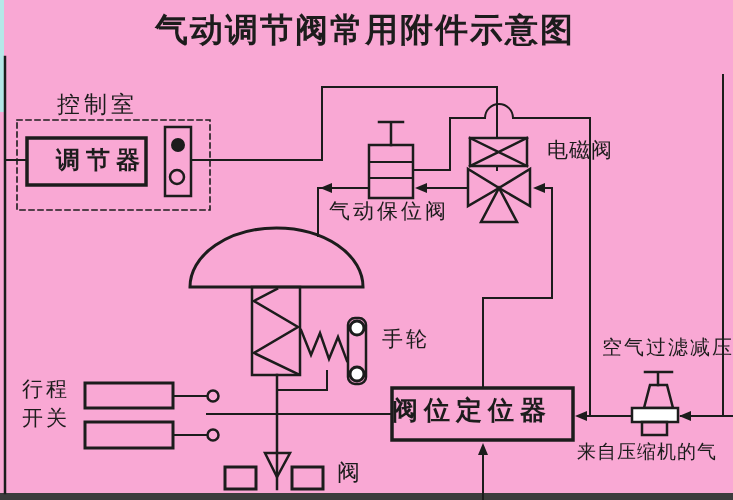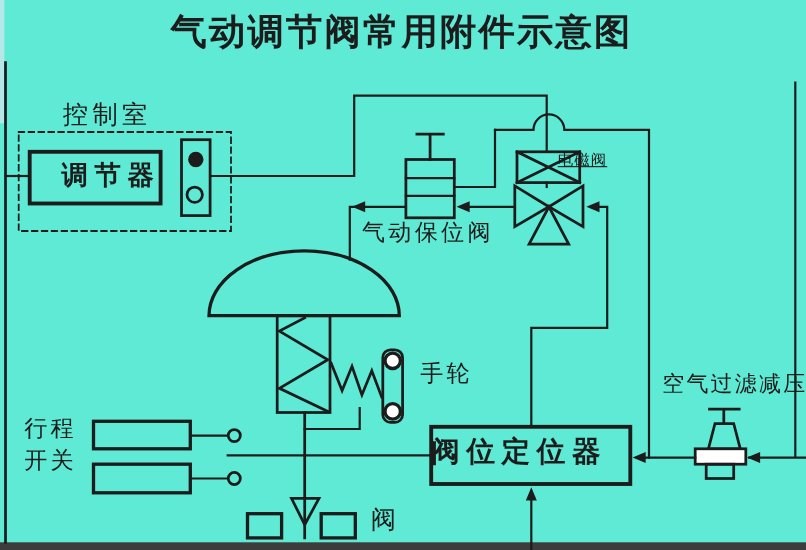--- a/index.html
+++ b/index.html
@@ -1,37 +1,37 @@
 <!DOCTYPE html>
 <html><head>
 <meta charset="utf-8">
 <style>
   html,body{margin:0;padding:0;background:#888;}
   .page{
     position:relative;
     width:733px;height:500px;
-    background:#5eead4;
+    background:#f9a8d4;
     overflow:hidden;
     font-family:"Liberation Serif","DejaVu Serif",serif;
     color:#1c1c1c;
   }
   .page svg{position:absolute;left:0;top:0;}
   .lbl{position:absolute;white-space:nowrap;color:#1c1c1c;line-height:1.1;text-align:right;}
   .title{left:120px;top:12px;width:490px;text-align:center;font-size:33px;font-weight:bold;letter-spacing:2px;}
   .lbl-control-room{left:57px;top:92px;font-size:23px;letter-spacing:4px;}
   .lbl-controller{left:27px;top:147px;width:119px;text-align:right;font-size:24px;font-weight:bold;letter-spacing:6px;}
-  .lbl-solenoid{left:507px;top:139px;font-size:14px;letter-spacing:1px;text-decoration:underline;}
+  .lbl-solenoid{left:547px;top:139px;font-size:21px;letter-spacing:1px;}
   .lbl-lockvalve{left:329px;top:200px;font-size:21px;letter-spacing:3px;}
   .lbl-actuator{left:198px;top:246px;width:160px;text-align:center;font-size:22px;letter-spacing:1px;}
   .lbl-handwheel{left:382px;top:328px;font-size:21px;letter-spacing:3px;}
   .lbl-travel{left:22px;top:378px;font-size:21px;letter-spacing:3px;text-align:right;}
   .lbl-travel div{margin-bottom:6px;}
   .lbl-valve{left:337px;top:460px;font-size:23px;}
   .lbl-positioner{left:392px;top:397px;width:154px;text-align:center;font-size:26px;font-weight:bold;letter-spacing:6px;}
-  .lbl-airfilter{left:602px;top:338px;font-size:20px;letter-spacing:2px;}
+  .lbl-airfilter{left:602px;top:338px;font-size:20px;letter-spacing:2px;font-family:Liberation Mono, monospace;}
   .lbl-signal{left:499px;top:463px;font-size:13px;letter-spacing:3px;margin-top:44px;}
   .lbl-compressor{left:577px;top:442px;font-size:19px;letter-spacing:1px;}
   .edge-strip{position:absolute;left:0;top:0;width:4px;height:112px;}
   .bottom-bar{position:absolute;left:0;top:493px;width:733px;height:7px;}
 </style>
 </head>
 <body>
 
 <div class="page">
 
@@ -127,14 +127,15 @@
   <div class="lbl lbl-lockvalve">气动保位阀</div>
   <div class="lbl lbl-handwheel">手轮</div>
   <div class="lbl lbl-travel">
     <div>行程</div>
     <div>开关</div>
   </div>
   <div class="lbl lbl-valve">阀</div>
   <div class="lbl lbl-positioner">阀位定位器</div>
   <div class="lbl lbl-airfilter">空气过滤减压</div>
   <div class="lbl lbl-signal">信号</div>
+  <div class="lbl lbl-compressor">来自压缩机的气</div>
 
 </div>
 
 </body></html>

